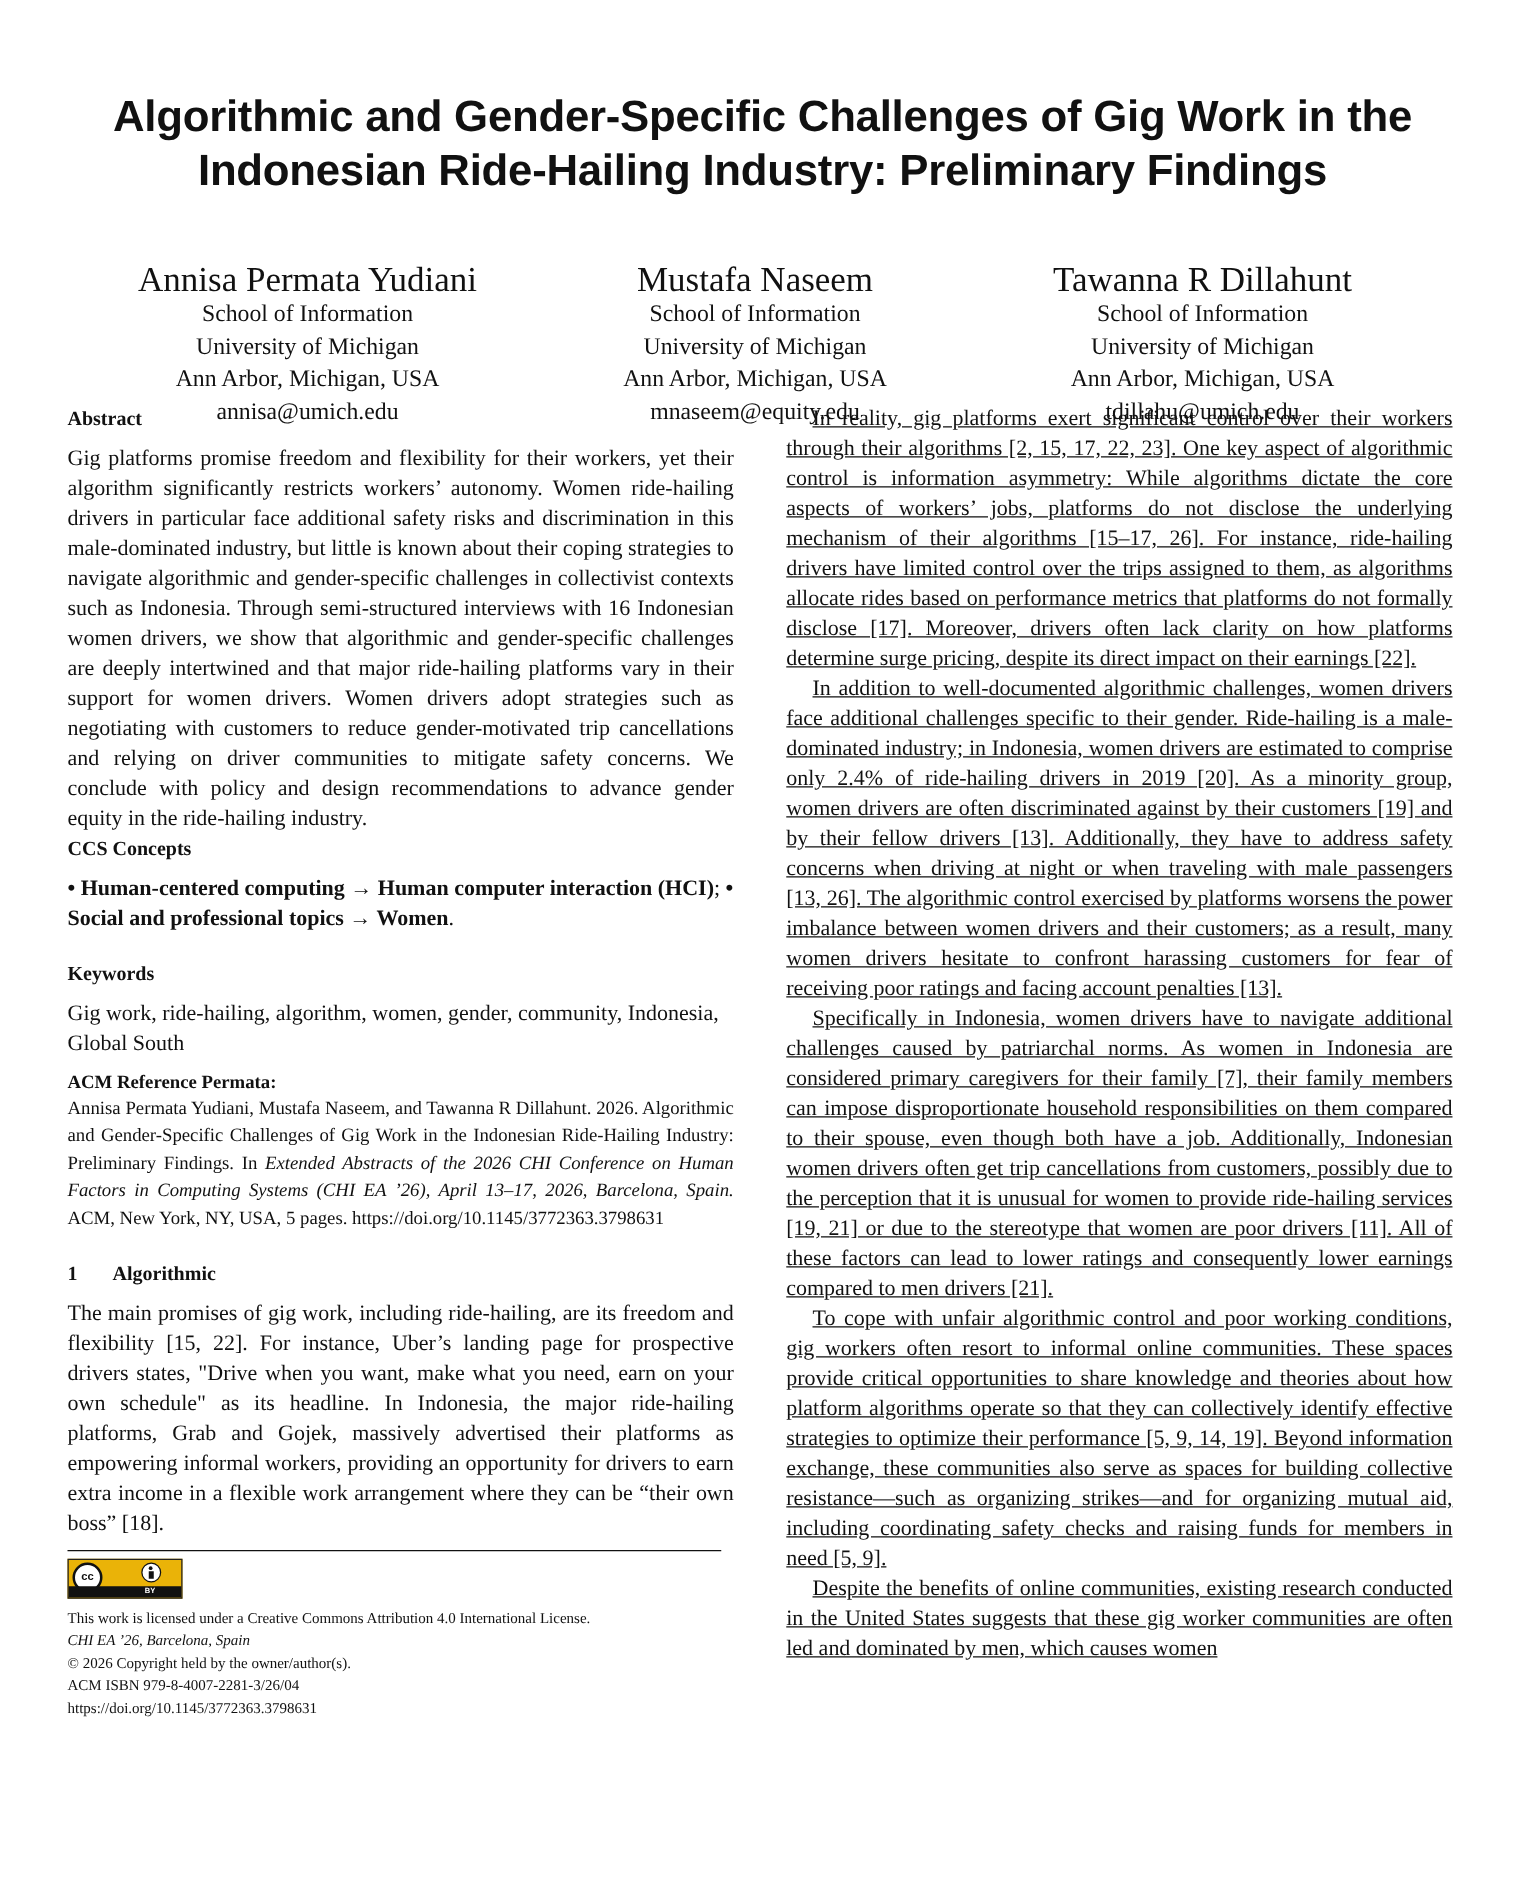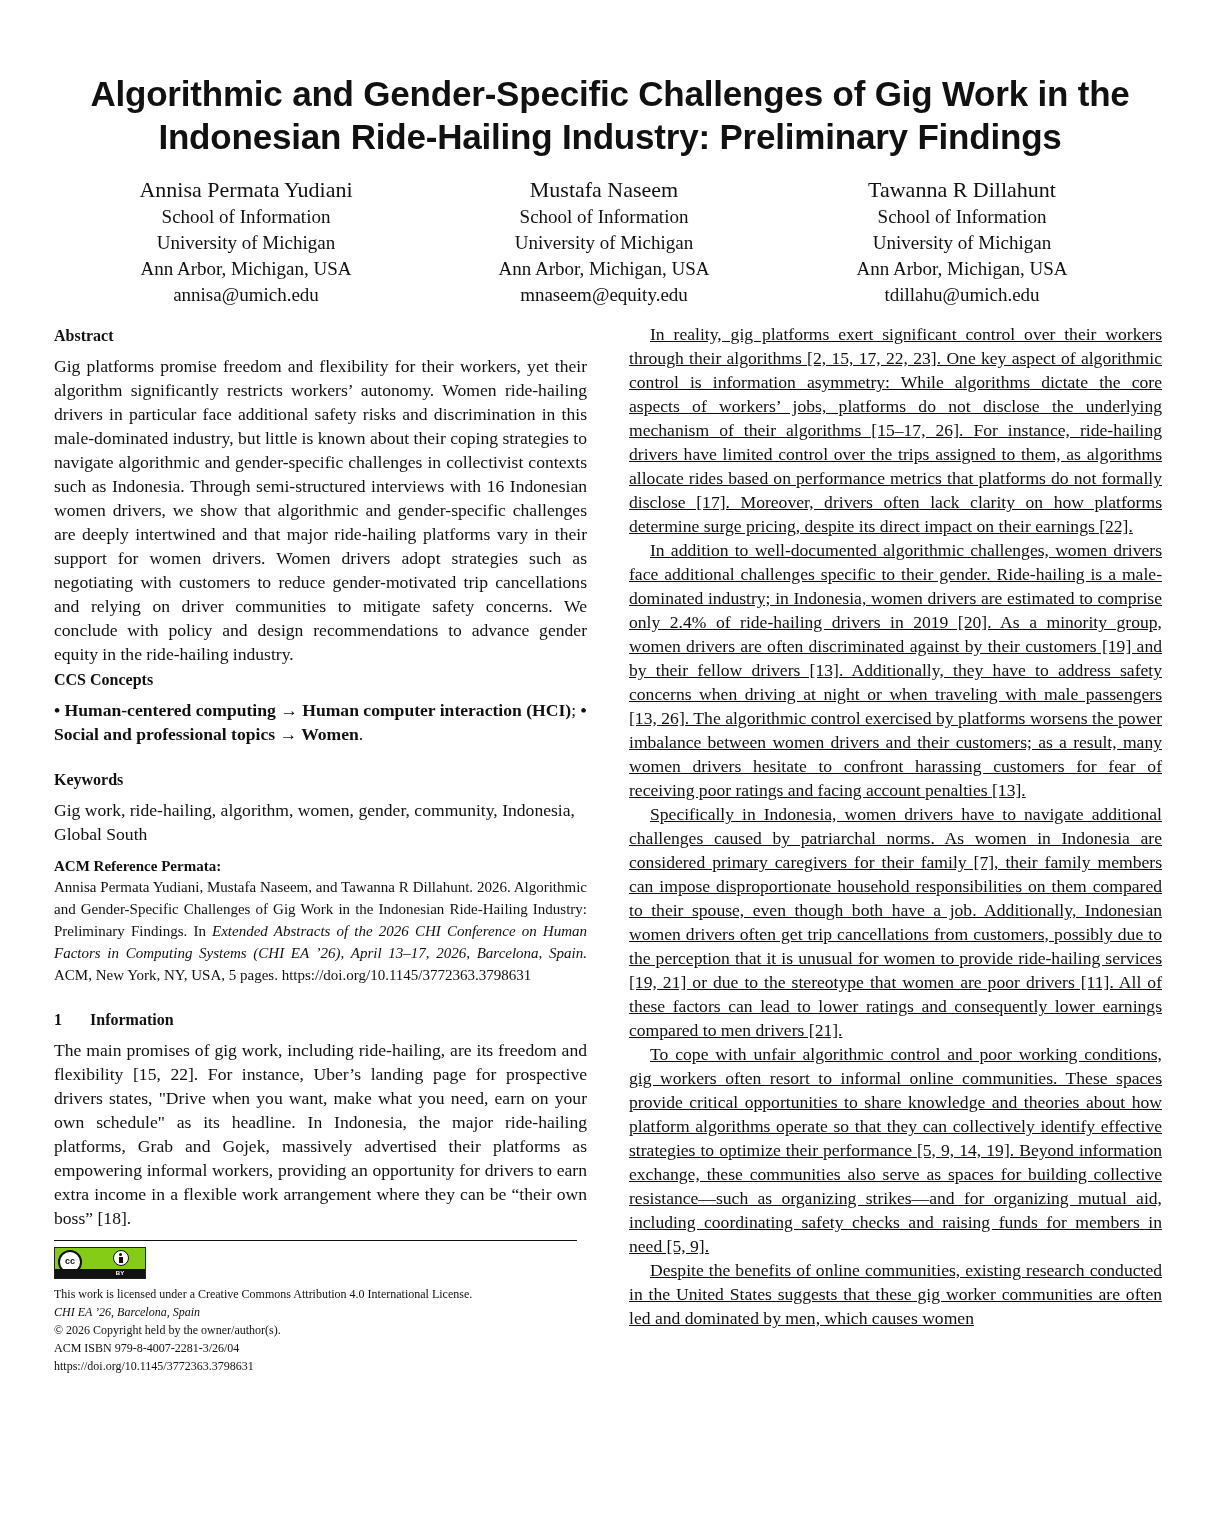--- a/index.html
+++ b/index.html
@@ -8,41 +8,41 @@
   .title {
     position: absolute; left: 0; top: 72px; width: 1220px;
     text-align: center; font-family: "Liberation Sans", "DejaVu Sans", sans-serif;
     font-weight: bold; font-size: 35px; line-height: 43px; letter-spacing: -0.2px;
   }
   .authors { position: absolute; top: 176px; left: 0; width: 1220px; }
   .author {
     position: absolute; top: 0; width: 360px; text-align: center;
     font-family: "Liberation Serif", "DejaVu Serif", serif; font-size: 19px; line-height: 26px;
   }
-  .author .name { font-size: 22px; line-height: 28px; }
+  .author .name { font-size: 28px; line-height: 28px; margin-top: 35px; }
 
   .col { position: absolute; top: 322px; width: 533px;
     font-family: "Liberation Serif", "DejaVu Serif", serif; font-size: 17.6px; line-height: 24px;
     text-align: justify; }
   .col-left { left: 54px; }
   .col-right { left: 629px; text-decoration: underline; }
 
   h2 { font-family: "Liberation Serif", "DejaVu Serif", serif; font-weight: bold;
     font-size: 16px; line-height: 28px; margin: 0 0 4px 0; }
   .sec-num { display: inline-block; width: 36px; }
   p { margin: 0; }
   .indent { text-indent: 21px; }
   .ccs { font-weight: bold; text-align: left; }
   .ccs .plain { font-weight: normal; }
   .ref-head { font-weight: bold; font-size: 15px; line-height: 20px; margin-top: 10px; }
   .ref-body { font-size: 15px; line-height: 22px; text-align: justify; }
   .ref-body i { font-style: italic; }
 
   .footer-rule { border: 0; border-top: 1.5px solid #111; margin: 10px 0 6px 0; width: 523px; }
-  .cc-badge { width: 92px; height: 32px; background: #84cc16; position: relative;
+  .cc-badge { width: 92px; height: 32px; background: #eab308; position: relative;
     border: 1px solid #222; box-sizing: border-box; }
   .cc-badge .bar { position: absolute; left: 0; right: 0; bottom: 0; height: 9px; background: #111;
     color: #fff; font-family: "Liberation Sans", "DejaVu Sans", sans-serif; font-size: 6px; font-weight: bold;
     text-align: center; line-height: 9px; padding-left: 40px; box-sizing: border-box; }
   .cc-badge .cc-circle { position: absolute; left: 3px; top: 2px; width: 24px; height: 24px;
     border-radius: 50%; background: #fff; border: 2.5px solid #111; box-sizing: border-box;
     font-family: "Liberation Sans", "DejaVu Sans", sans-serif; font-weight: bold; font-size: 9px;
     line-height: 19px; text-align: center; color: #111; }
   .cc-badge .by-circle { position: absolute; left: 58px; top: 2px; width: 16px; height: 16px;
     border-radius: 50%; background: #fff; border: 1.5px solid #111; box-sizing: border-box; }
@@ -91,21 +91,21 @@
 
   <h2 style="">CCS Concepts</h2>
   <p class="ccs"><span>• Human-centered computing → Human computer interaction (HCI)</span><span class="plain">; </span><span>• Social and professional topics → Women</span><span class="plain">.</span></p>
 
   <h2 style="margin-top:20px;">Keywords</h2>
   <p style="text-align:left;">Gig work, ride-hailing, algorithm, women, gender, community, Indonesia, Global South</p>
 
   <div class="ref-head">ACM Reference Permata:</div>
   <div class="ref-body"><span>Annisa Permata Yudiani, Mustafa Naseem, and Tawanna R Dillahunt. 2026. Algorithmic and Gender-Specific Challenges of Gig Work in the Indonesian Ride-Hailing Industry: Preliminary Findings. In </span><i>Extended Abstracts of the 2026 CHI Conference on Human Factors in Computing Systems (CHI EA ’26), April 13–17, 2026, Barcelona, Spain.</i><span> ACM, New York, NY, USA, 5 pages. https://doi.org/10.1145/3772363.3798631</span></div>
 
-  <h2 style="margin-top:20px;"><span class="sec-num">1</span><span>Information</span></h2>
+  <h2 style="margin-top:20px;"><span class="sec-num">1</span><span>Algorithmic</span></h2>
   <p>The main promises of gig work, including ride-hailing, are its freedom and flexibility [15, 22]. For instance, Uber’s landing page for prospective drivers states, "Drive when you want, make what you need, earn on your own schedule" as its headline. In Indonesia, the major ride-hailing platforms, Grab and Gojek, massively advertised their platforms as empowering informal workers, providing an opportunity for drivers to earn extra income in a flexible work arrangement where they can be “their own boss” [18].</p>
 
   <hr class="footer-rule">
   <div class="cc-badge">
     <div class="cc-circle">cc</div>
     <div class="by-circle"></div>
     <div class="bar">BY</div>
   </div>
   <div class="license">
     <div>This work is licensed under a Creative Commons Attribution 4.0 International License.</div>

